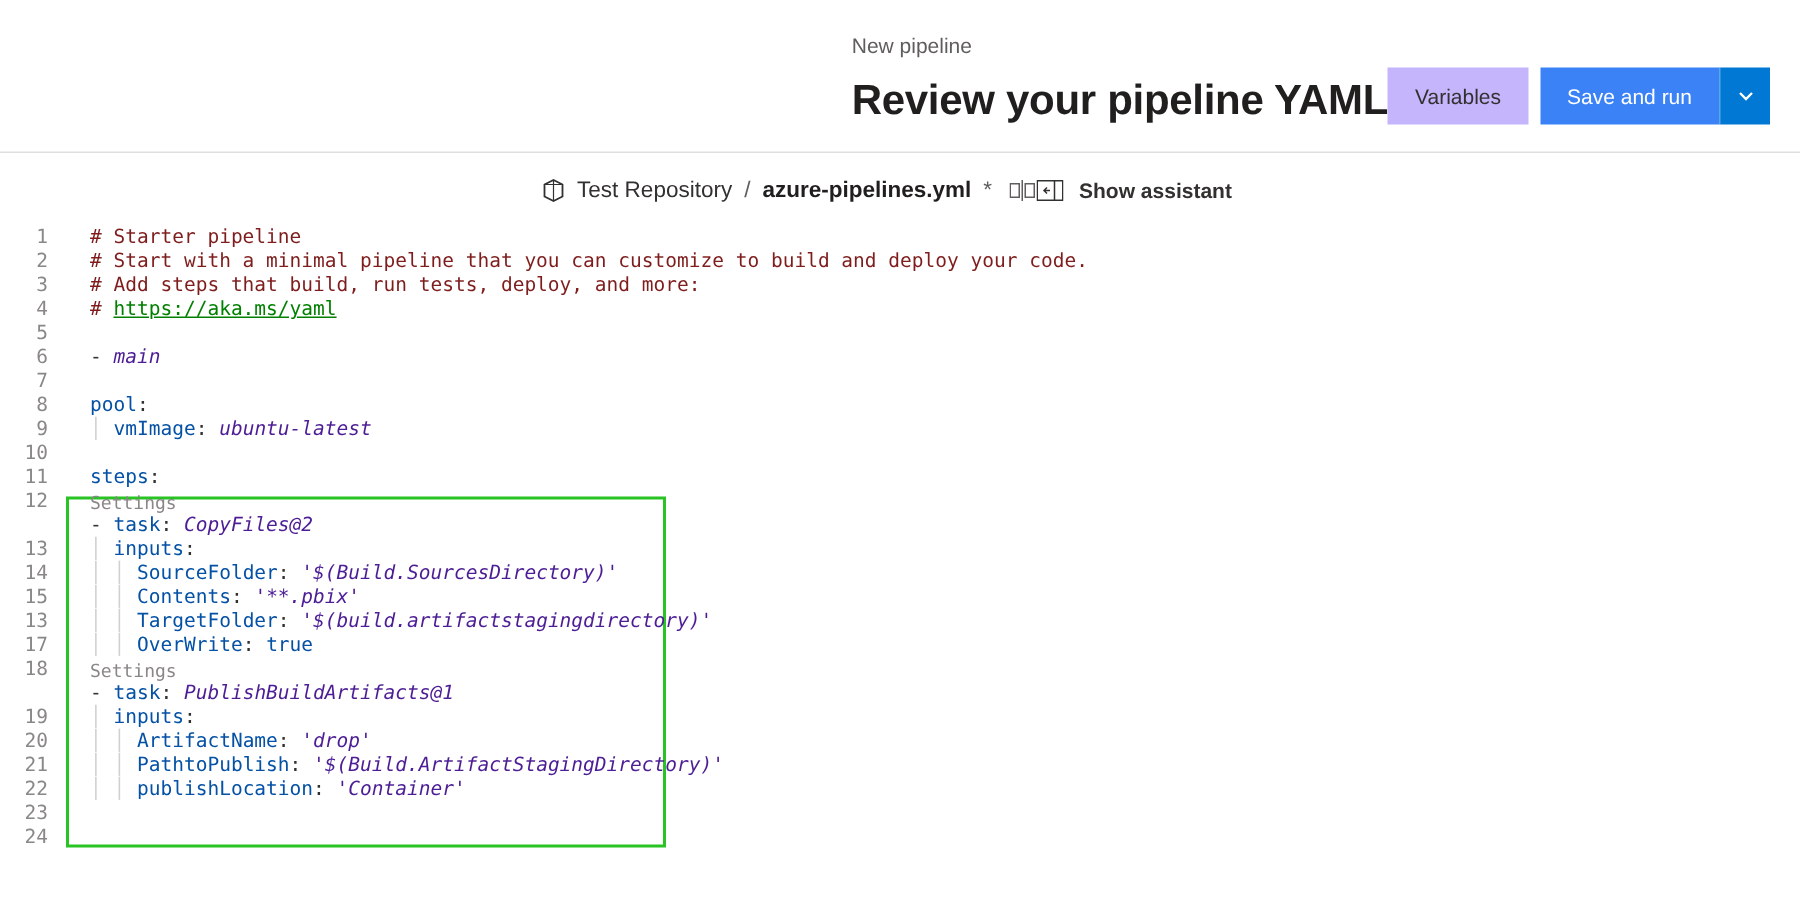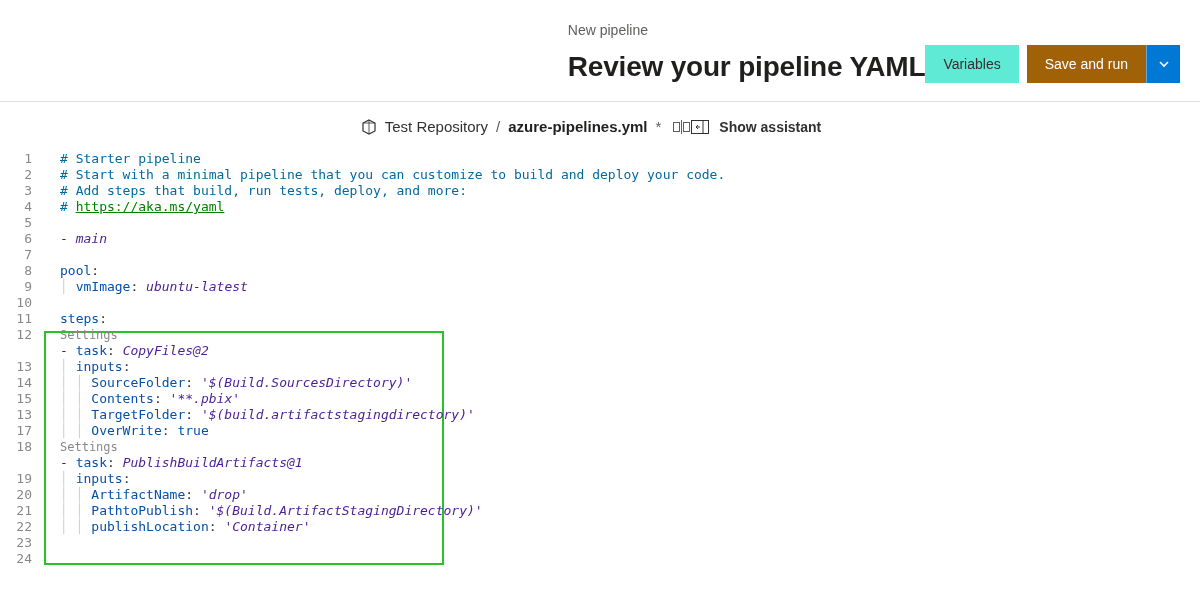--- a/index.html
+++ b/index.html
@@ -41,28 +41,28 @@
       font-size: 14px;
       height: 38px;
       padding: 0 18px;
       border: none;
       cursor: pointer;
       display: inline-flex;
       align-items: center;
       justify-content: center;
     }
     .btn-secondary {
-      background: #5eead4;
+      background: #c4b5fd;
       color: #323130;
     }
     .btn-primary-group {
       display: flex;
     }
     .btn-primary {
-      background: #a16207;
+      background: #3b82f6;
       color: #ffffff;
       font-weight: 500;
     }
     .btn-primary-chevron {
       background: #0078d4;
       color: #fff;
       width: 34px;
       border-left: 1px solid rgba(255,255,255,0.35);
       display: inline-flex;
       align-items: center;
@@ -129,21 +129,21 @@
     .code-row {
       height: 16px;
       white-space: pre;
     }
     .inline-hint {
       height: 16px;
       color: #8a8886;
       font-size: 12px;
       padding-left: 0;
     }
-    .tok-comment { color: #0369a1; }
+    .tok-comment { color: #7f1d1d; }
     .tok-link { color: #008000; text-decoration: underline; }
     .tok-key { color: #0451a5; }
     .tok-string { color: #4c1d95; font-style: italic; }
     .tok-punc { color: #323130; }
     .tok-bool { color: #0451a5; }
     .highlight-box {
       position: absolute;
       left: 44px;
       top: 188px;
       width: 400px;

